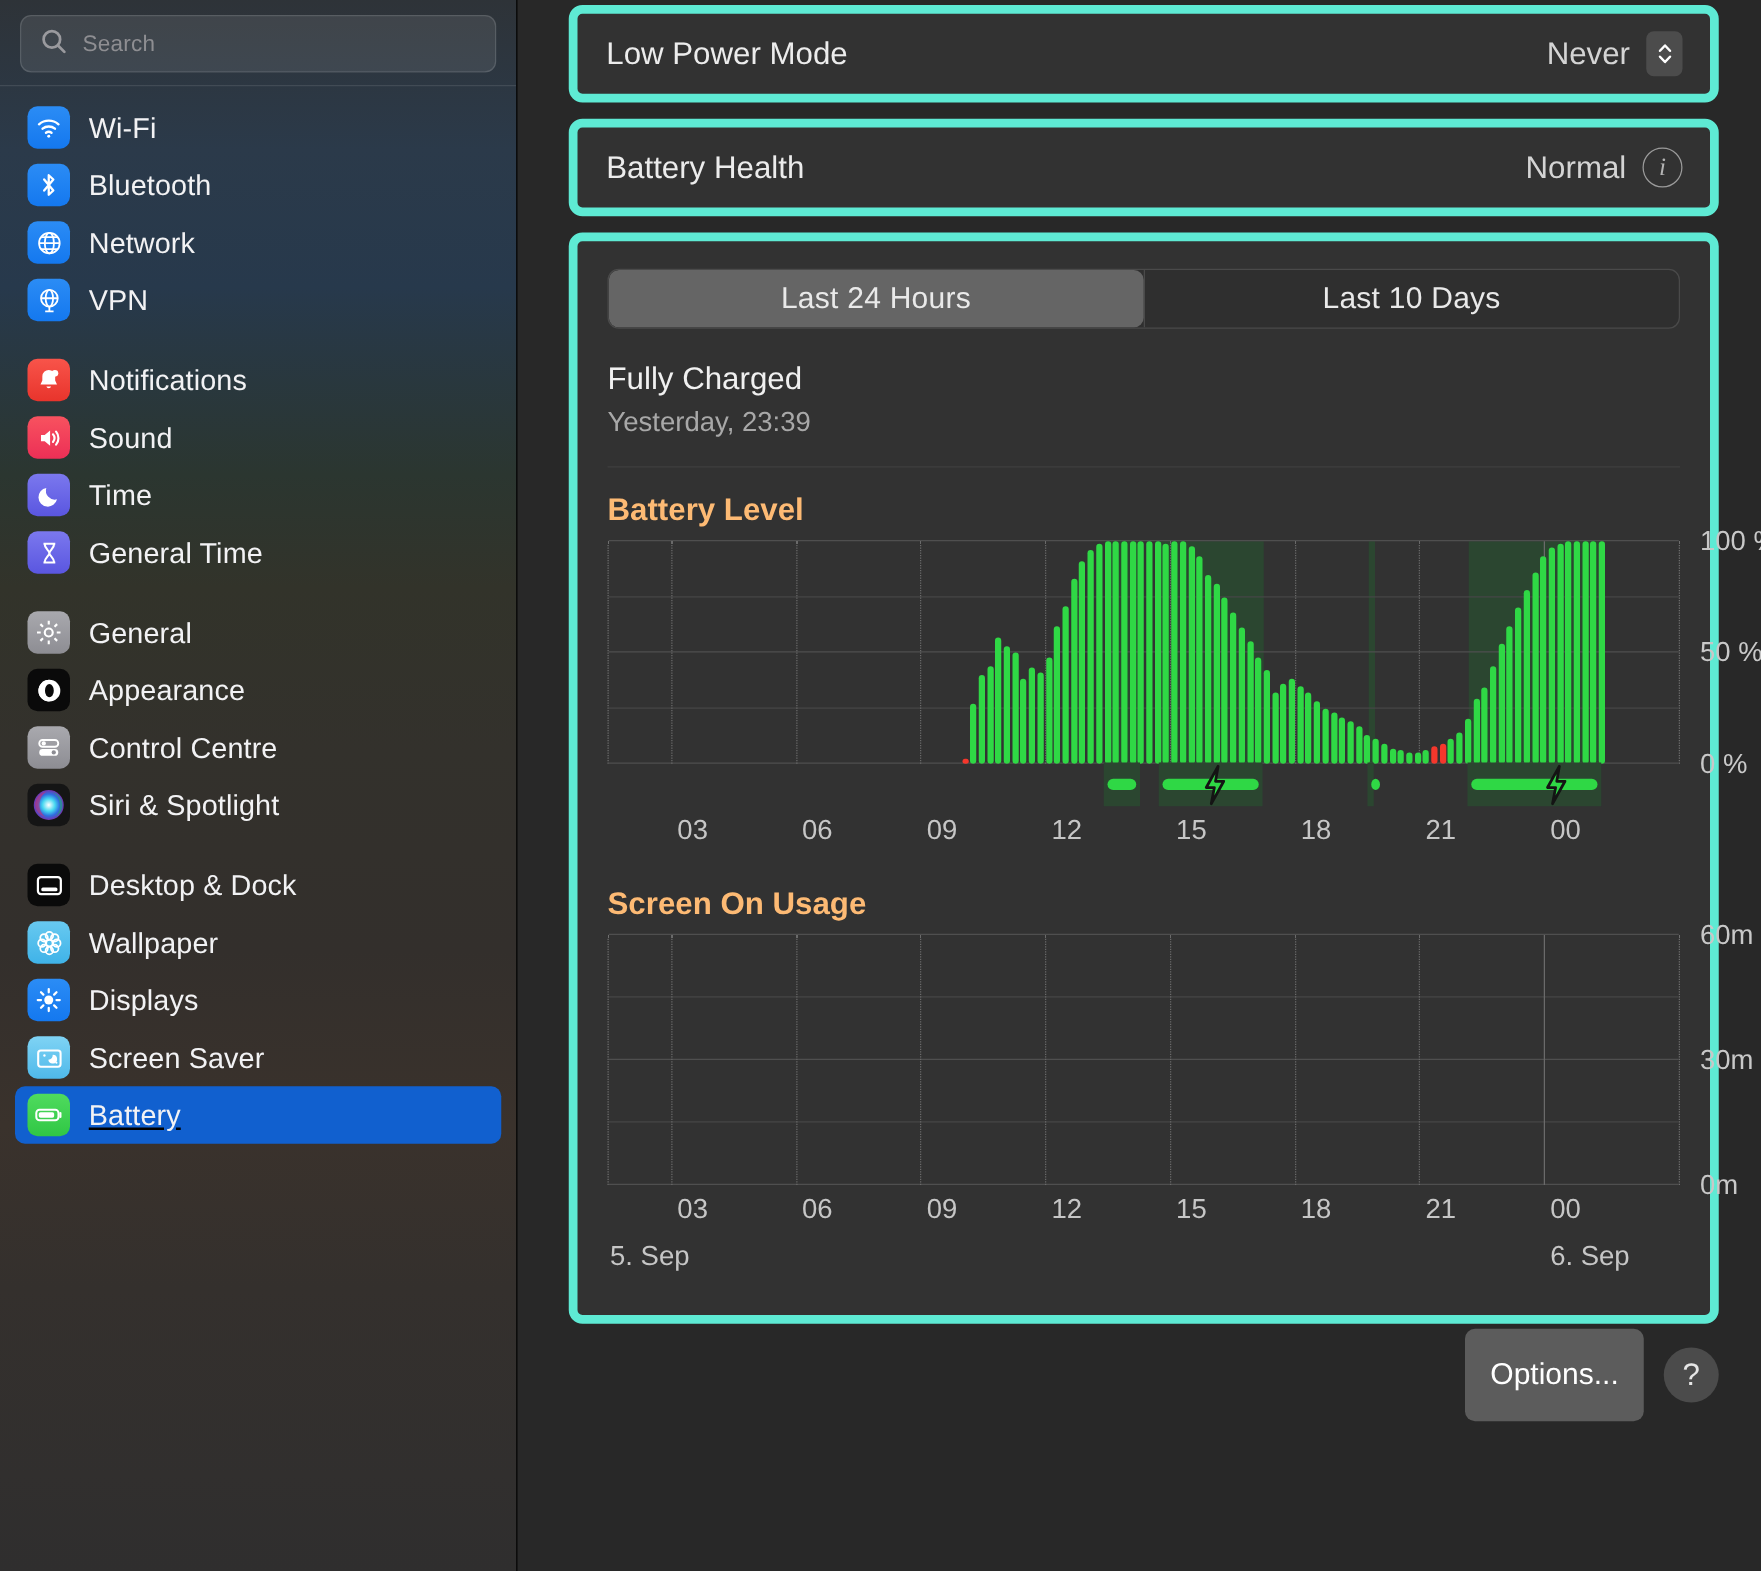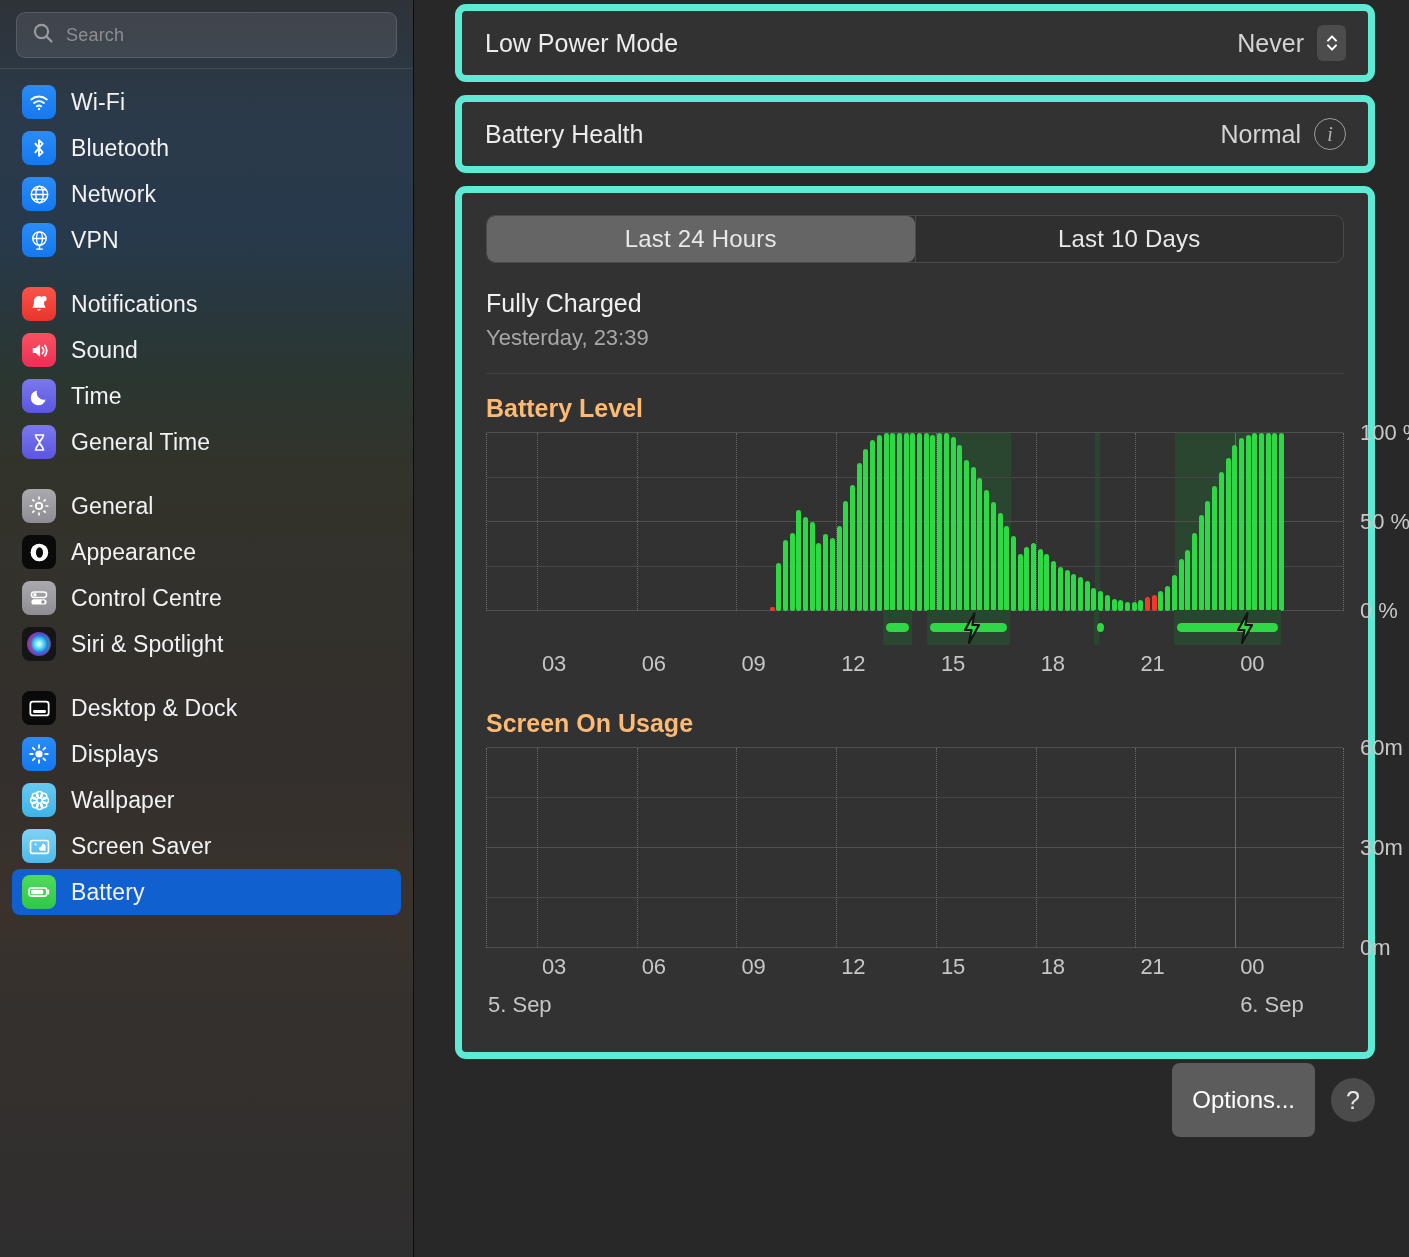--- a/index.html
+++ b/index.html
@@ -49,21 +49,21 @@
     margin: 0 0 10px 0;
   }
   .nav { padding: 0 12px; }
   .group { margin-bottom: 18px; }
   .group:last-child { margin-bottom: 0; }
   .item {
     display: flex; align-items: center; gap: 15px;
     height: 46px; padding: 0 10px; border-radius: 8px;
     cursor: default;
   }
-  .item.selected { background: #1160cf; }
+  .item.selected { background: #1160cf; text-decoration: underline; }
   .item .label {
     font-size: 23px; color: #f2f2f4; letter-spacing: .1px; white-space: nowrap;
   }
   .ic {
     width: 34px; height: 34px; border-radius: 8px;
     flex: 0 0 auto; display: flex; align-items: center; justify-content: center;
     overflow: hidden; position: relative;
   }
   .ic svg { display: block; }
 
@@ -331,43 +331,43 @@
         <div class="item">
           <span class="ic" style="background:#0a0a0a">
             <svg width="25" height="25" viewBox="0 0 24 24" fill="none">
               <rect x="3.2" y="5.4" width="17.6" height="13.2" rx="2.4" stroke="#fff" stroke-width="1.7"></rect>
               <rect x="5.8" y="13.4" width="12.4" height="3" rx="1.2" fill="#fff"></rect>
             </svg>
           </span>
           <span class="label">Desktop &amp; Dock</span>
         </div>
         <div class="item">
-          <span class="ic" style="background:linear-gradient(180deg,#2b8cf5,#1478ef)">
-            <svg width="24" height="24" viewBox="0 0 24 24" fill="none" stroke="#fff" stroke-width="1.8" stroke-linecap="round">
-              <circle cx="12" cy="12" r="3.6" fill="#fff" stroke="none"></circle>
-              <path d="M12 3.2v2.6M12 18.2v2.6M3.2 12h2.6M18.2 12h2.6M5.8 5.8l1.9 1.9M16.3 16.3l1.9 1.9M18.2 5.8l-1.9 1.9M7.7 16.3l-1.9 1.9"></path>
-            </svg>
-          </span>
-          <span class="label">Displays</span>
-        </div>
-        <div class="item">
           <span class="ic" style="background:linear-gradient(180deg,#68c9f0,#3fb3e8)">
             <svg width="25" height="25" viewBox="0 0 24 24" fill="none" stroke="#fff" stroke-width="1.35">
               <circle cx="12" cy="12" r="2.5"></circle>
               <circle cx="12" cy="6.3" r="2.9"></circle>
                 <circle cx="12" cy="17.7" r="2.9"></circle>
               <circle cx="6.3" cy="12" r="2.9"></circle>
                 <circle cx="17.7" cy="12" r="2.9"></circle>
               <circle cx="7.9" cy="7.9" r="2.9"></circle>
                 <circle cx="16.1" cy="16.1" r="2.9"></circle>
               <circle cx="16.1" cy="7.9" r="2.9"></circle>
                 <circle cx="7.9" cy="16.1" r="2.9"></circle>
             </svg>
           </span>
           <span class="label">Wallpaper</span>
+        </div>
+        <div class="item">
+          <span class="ic" style="background:linear-gradient(180deg,#2b8cf5,#1478ef)">
+            <svg width="24" height="24" viewBox="0 0 24 24" fill="none" stroke="#fff" stroke-width="1.8" stroke-linecap="round">
+              <circle cx="12" cy="12" r="3.6" fill="#fff" stroke="none"></circle>
+              <path d="M12 3.2v2.6M12 18.2v2.6M3.2 12h2.6M18.2 12h2.6M5.8 5.8l1.9 1.9M16.3 16.3l1.9 1.9M18.2 5.8l-1.9 1.9M7.7 16.3l-1.9 1.9"></path>
+            </svg>
+          </span>
+          <span class="label">Displays</span>
         </div>
         <div class="item">
           <span class="ic" style="background:linear-gradient(180deg,#7fd3f4,#4fb9ea)">
             <svg width="25" height="25" viewBox="0 0 24 24" fill="none">
               <rect x="3.4" y="6.2" width="17.2" height="12.4" rx="2" stroke="#fff" stroke-width="1.6"></rect>
               <path d="M14.6 9.4a3.4 3.4 0 1 1-3.4 3.9 4 4 0 0 0 3.4-3.9z" fill="#fff"></path>
               <circle cx="8.2" cy="10" r=".9" fill="#fff"></circle>
                 <circle cx="17.4" cy="15.6" r=".8" fill="#fff"></circle>
             </svg>
           </span>

